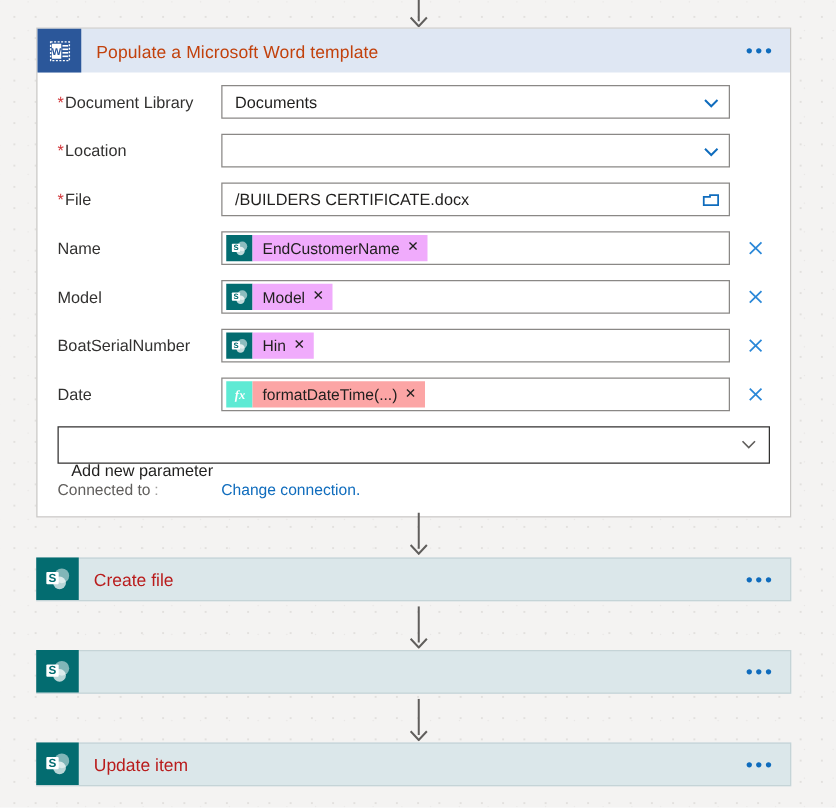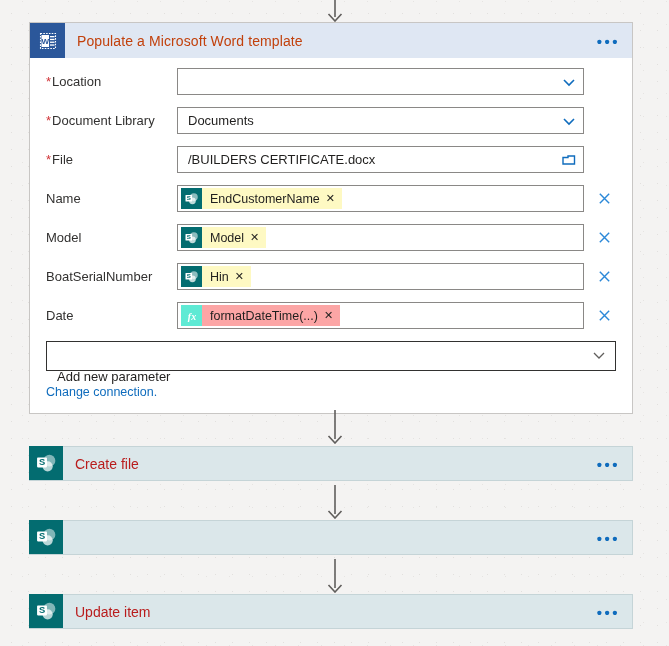--- a/index.html
+++ b/index.html
@@ -166,21 +166,21 @@
   .chip.fx .chip-icon { background: #5eead4; text-decoration: underline; }
   .chip .chip-label {
     height: 21px;
     display: flex;
     align-items: center;
     padding: 0 7px 0 8px;
     font-size: 12.5px;
     color: #201f1e;
     white-space: nowrap;
   }
-  .chip.sp .chip-label { background: #fef9c3; text-align: right; }
+  .chip.sp .chip-label { background: #f0abfc; text-align: right; }
   .chip.fx .chip-label { background: #fca5a5; }
   .chip .chip-x {
     margin-left: 6px;
     font-size: 11px;
     color: #201f1e;
     line-height: 1;
   }
 
   .row-remove {
     flex: 0 0 24px;
@@ -285,36 +285,36 @@
           <rect x="12" y="13.4" width="4.5" height="1.3" fill="#ffffff"></rect>
         </svg>
       </span>
       <span class="title">Populate a Microsoft Word template</span>
       <span class="ellipsis">•••</span>
     </div>
 
     <div class="card-body">
 
       <div class="field-row">
-        <span class="field-label"><span class="req">*</span><span>Location</span></span>
+        <span class="field-label"><span class="req">*</span><span>Document Library</span></span>
         <div class="input-box">
-          <span class="input-value"></span>
+          <span class="input-value">Documents</span>
           <span class="chev">
             <svg width="16" height="16" viewBox="0 0 16 16" aria-hidden="true">
                 <path d="M3 6 L8 11 L13 6" fill="none" stroke="#0f6cbd" stroke-width="1.6"></path>
               </svg>
           </span>
         </div>
         <span class="row-spacer"></span>
       </div>
 
       <div class="field-row">
-        <span class="field-label"><span class="req">*</span><span>Document Library</span></span>
+        <span class="field-label"><span class="req">*</span><span>Location</span></span>
         <div class="input-box">
-          <span class="input-value">Documents</span>
+          <span class="input-value"></span>
           <span class="chev">
             <svg width="16" height="16" viewBox="0 0 16 16" aria-hidden="true">
                 <path d="M3 6 L8 11 L13 6" fill="none" stroke="#0f6cbd" stroke-width="1.6"></path>
               </svg>
           </span>
         </div>
         <span class="row-spacer"></span>
       </div>
 
       <div class="field-row">
@@ -430,20 +430,24 @@
       <div class="add-param">
         <span style="flex:1 1 auto;margin-top:40px;">Add new parameter</span>
         <span>
           <svg width="16" height="16" viewBox="0 0 16 16" aria-hidden="true">
               <path d="M3 6 L8 11 L13 6" fill="none" stroke="#605e5c" stroke-width="1.3"></path>
             </svg>
         </span>
       </div>
 
       <div class="connected-row">
+        <span class="connected-label">
+          <span>Connected to</span>
+          <span class="connected-sep">:</span>
+        </span>
         <span class="change-conn">Change connection.</span>
       </div>
 
     </div>
   </div>
 
   <div class="arrow" style="top:410px;">
     <svg width="20" height="34" viewBox="0 0 20 34" aria-hidden="true">
       <line x1="10" y1="0" x2="10" y2="29" stroke="#605e5c" stroke-width="1.6"></line>
       <path d="M3.5 26 L10 33 L16.5 26" fill="none" stroke="#605e5c" stroke-width="1.6"></path>

